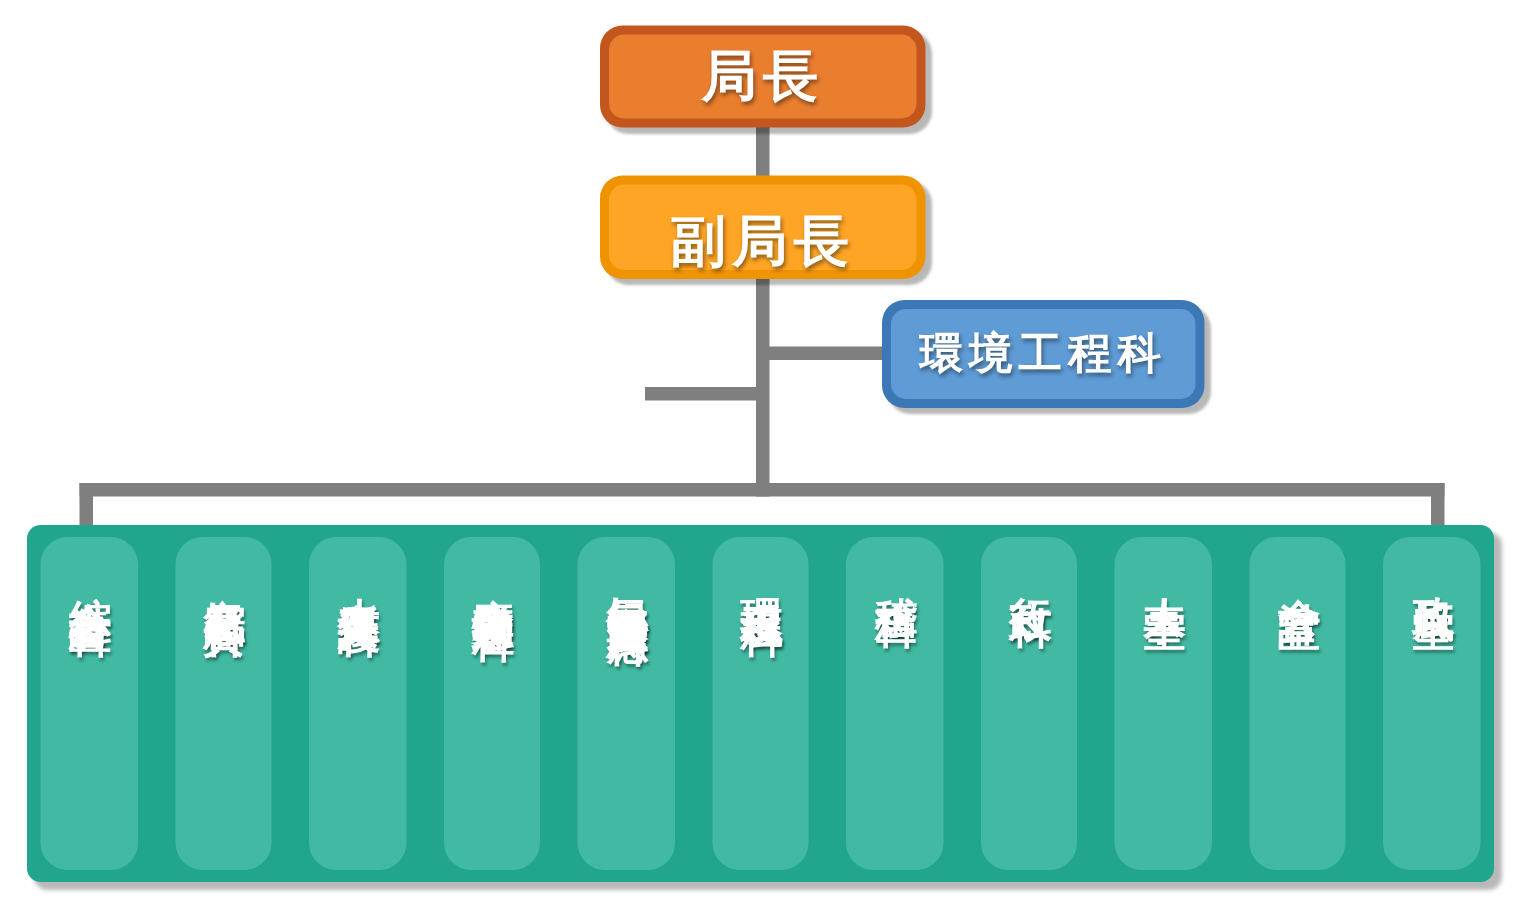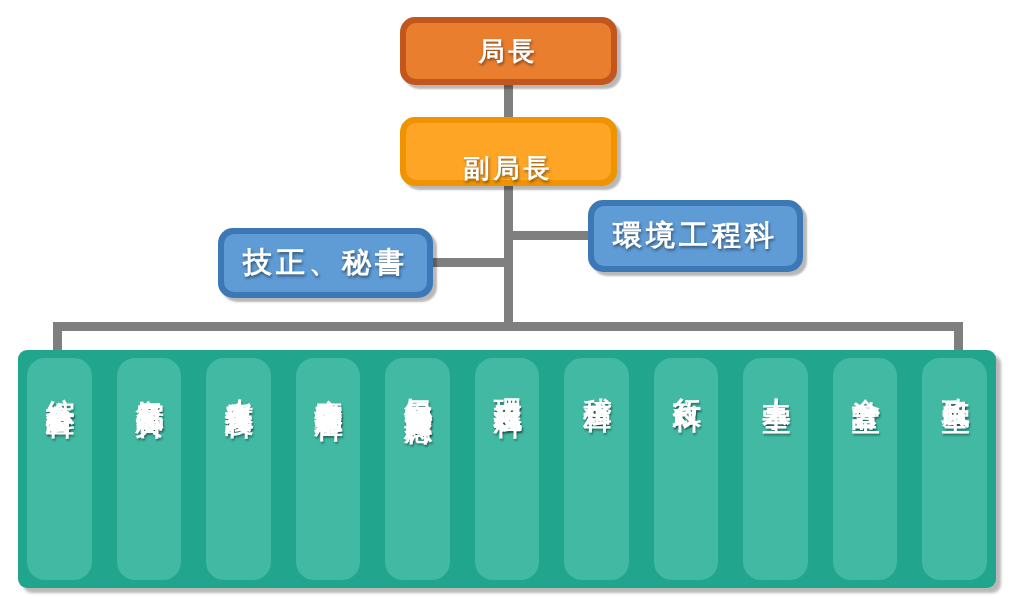--- a/index.html
+++ b/index.html
@@ -31,21 +31,21 @@
   }
   .node-inner {
     position: absolute;
     inset: 6px;
     border-radius: 10px;
   }
   .node-label {
     position: relative;
     color: #ffffff;
     font-weight: bold;
-    font-size: 26px;
+    font-size: 37px;
     letter-spacing: 4px;
     white-space: nowrap;
     text-shadow: 1px 2px 3px rgba(0,0,0,0.45);
   }
   .node-director        { background: #C3561C; }
   .node-director .node-inner        { background: #EA7E2F; }
   .node-deputy          { background: #EF9300; align-items: flex-end; }
   .node-deputy .node-inner          { background: #FFA525; }
   .node-blue            { background: #3C78B5; }
   .node-blue .node-inner            { background: #5F9BD5; }
@@ -101,24 +101,20 @@
   <div class="node node-director" style="left:400px; top:17px; width:217px; height:68px;">
     <div class="node-inner"></div>
     <span class="node-label">局長</span>
   </div>
 
   <div class="node node-deputy" style="left:400px; top:117px; width:217px; height:69px;">
     <div class="node-inner"></div>
     <span class="node-label">副局長</span>
   </div>
 
-  <div class="node node-blue" style="left:218px; top:228px; width:215px; height:70px;">
-    <div class="node-inner"></div>
-    <span class="node-label">技正、秘書</span>
-  </div>
 
   <div class="node node-blue" style="left:588px; top:200px; width:215px; height:72px;">
     <div class="node-inner"></div>
     <span class="node-label">環境工程科</span>
   </div>
 
   <div class="dept-container">
     <div class="dept-pill">
       <span class="dept-label">綜合計畫科</span>
     </div>

